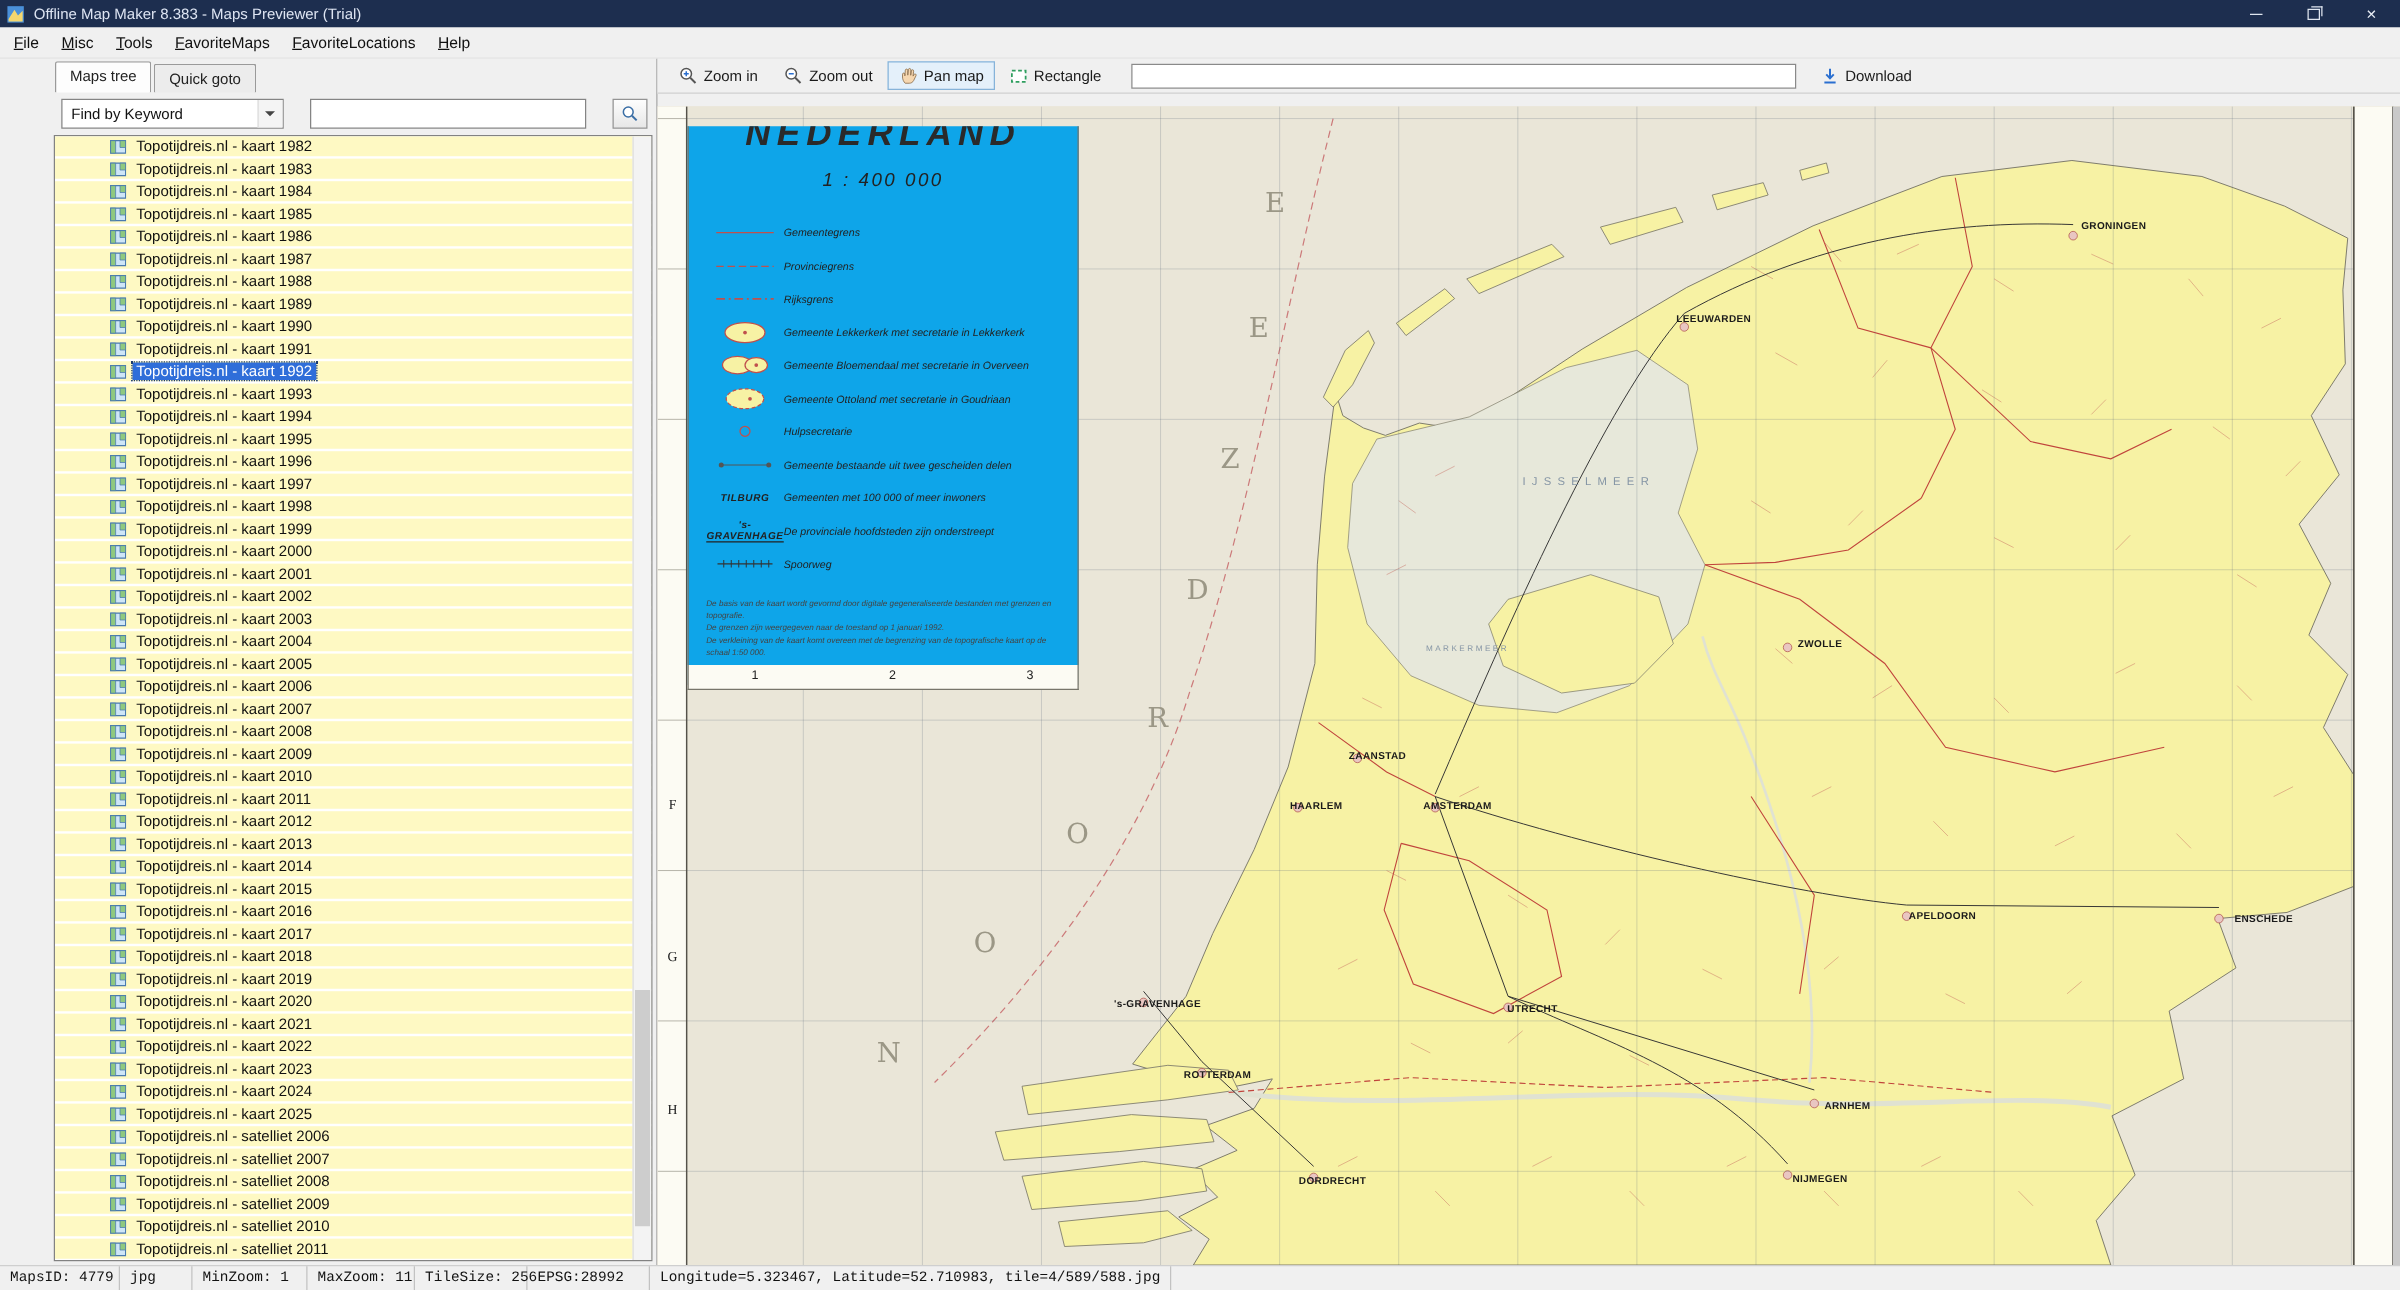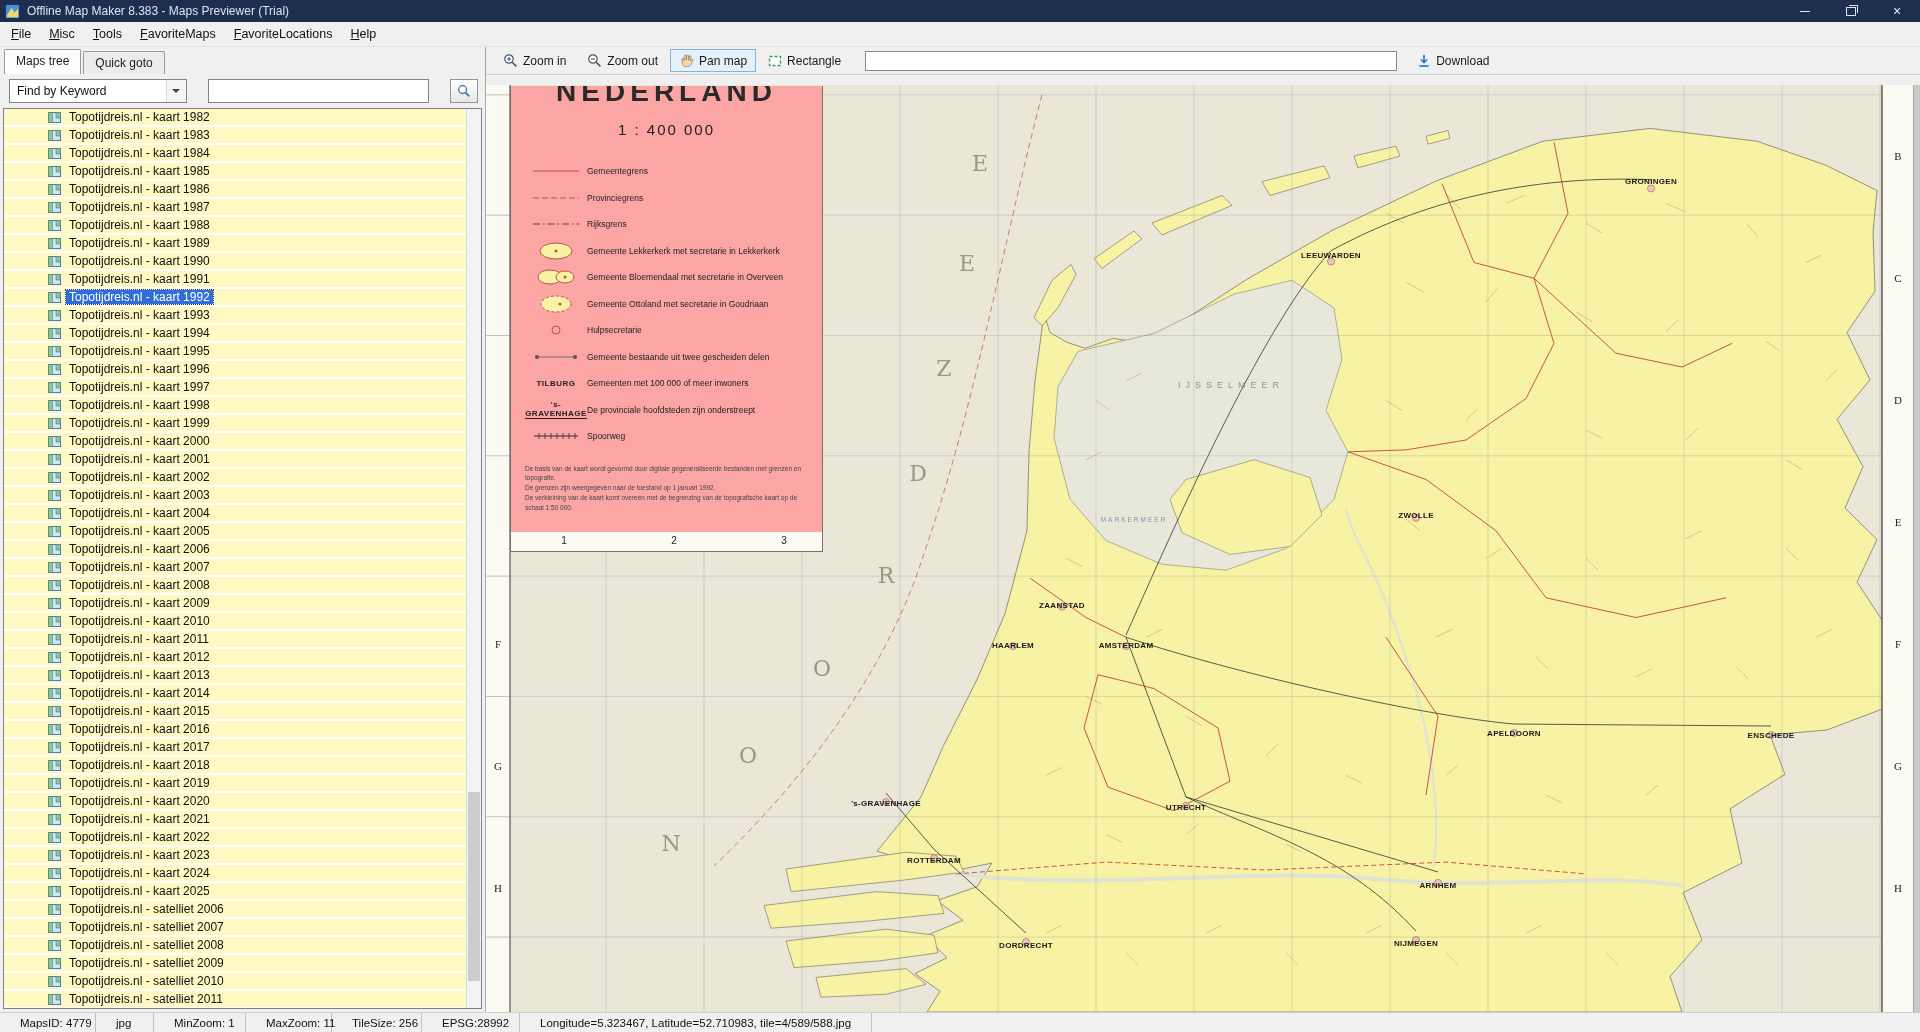--- a/index.html
+++ b/index.html
@@ -18,21 +18,21 @@
     border-top:1px solid #dfe5f0;border-right:1px solid #dfe5f0;}
   .glyph-close{font-size:14px;line-height:14px;color:#e8edf5;}
 
   
   .menubar{height:24px;background:#f0f0f0;display:flex;align-items:center;font-size:12.5px;
     color:#111;border-bottom:1px solid #e2e2e2;flex:none;padding-left:2px;}
   .menu-item{padding:3px 9px;}
   .menu-item u{text-decoration:underline;}
 
   
-  .main{flex:1;display:flex;min-height:0;}
+  .main{flex:1;display:flex;min-height:0;padding-left:40px;}
   .left-pane{width:486px;flex:none;display:flex;flex-direction:column;background:#f0f0f0;
     border-right:1px solid #a8a8a8;box-sizing:border-box;}
   .right-pane{flex:1;display:flex;flex-direction:column;min-width:0;gap:10px;}
 
   
   .tabrow{height:27px;flex:none;display:flex;align-items:flex-end;padding-left:4px;}
   .tab{padding:4px 11px 4px;font-size:12px;border:1px solid #9a9a9a;border-bottom:none;
     background:#ececec;margin-right:2px;border-radius:2px 2px 0 0;color:#222;}
   .tab.active{background:#fdfdfd;padding-bottom:6px;}
 
@@ -67,22 +67,22 @@
   .tool-btn{display:flex;align-items:center;gap:5px;padding:3px 8px;border:1px solid transparent;}
   .tool-btn.checked{background:#e4f0fa;border:1px solid #86b3d9;}
   .tool-input{width:532px;height:20px;border:1px solid #8a8a8a;background:#fff;margin-left:12px;
     box-sizing:border-box;font-size:12px;padding:0 4px;}
   .tool-btn.download{margin-left:8px;}
 
   
   .map-view{flex:1;position:relative;background:#eae6d8;overflow:hidden;min-height:0;}
   .map-svg{position:absolute;left:0;top:0;width:100%;height:100%;}
 
-  .legend{position:absolute;left:24px;top:1px;width:313px;height:447px;background:#fca5a5;
-    border:1px solid #77756a;border-top:none;box-sizing:border-box;padding:0 14px;overflow:hidden;}
+  .legend{position:absolute;left:24px;top:16px;width:313px;height:447px;background:#0ea5e9;
+    border:1px solid #77756a;border-top:none;box-sizing:border-box;padding:0 14px;overflow:hidden;font-style:italic;}
   .legend-title{font-size:28px;line-height:34px;font-weight:bold;letter-spacing:5px;
     text-align:center;margin-top:-11px;color:#2a2a2a;}
   .legend-scale{text-align:center;font-size:15px;margin-top:12px;letter-spacing:2px;color:#222;}
   .legend-entries{margin-top:20px;text-align:center;}
   .legend-entry{display:flex;align-items:center;height:26.5px;}
   .legend-sym{width:62px;flex:none;display:flex;justify-content:center;align-items:center;}
   .legend-text{font-size:8.5px;color:#222;}
   .sym-name{font-size:8px;font-weight:bold;color:#222;letter-spacing:0.5px;}
   .sym-name.underline{border-bottom:1px solid #222;}
   .legend-foot{margin-top:14px;font-size:6.5px;line-height:1.5;color:#444;}
@@ -94,22 +94,22 @@
     transform:translate(-50%,-50%);}
   .lake-label{position:absolute;color:#8595a5;transform:translate(-50%,-50%);white-space:nowrap;}
   .city-label{position:absolute;font-size:8px;font-weight:bold;color:#1a1a1a;
     transform:translate(-50%,-50%);letter-spacing:.3px;white-space:nowrap;}
   .margin-letter{position:absolute;font-size:11px;color:#222;font-family:"Liberation Serif",serif;
     transform:translate(-50%,-50%);}
 
   
   .statusbar{height:19px;flex:none;background:#f0f0f0;border-top:1px solid #cfcfcf;display:flex;
     font-size:11.5px;align-items:stretch;color:#111;}
-  .status-cell{padding:0 20px;border-right:1px solid #c2c2c2;display:flex;align-items:center;
-    white-space:nowrap;box-sizing:border-box;}
+  .status-cell{padding:0 8px;border-right:1px solid #c2c2c2;display:flex;align-items:center;
+    white-space:nowrap;box-sizing:border-box;font-family:Liberation Mono, monospace;}
   .status-cell:nth-child(1){width:96px;}
   .status-cell:nth-child(2){width:58px;}
   .status-cell:nth-child(3){width:92px;}
   .status-cell:nth-child(4){width:86px;}
   .status-cell:nth-child(5){width:90px;}
   .status-cell:nth-child(6){width:98px;}
   .status-filler{flex:1;border-right:none;}
 </style>
 </head>
 <body>

